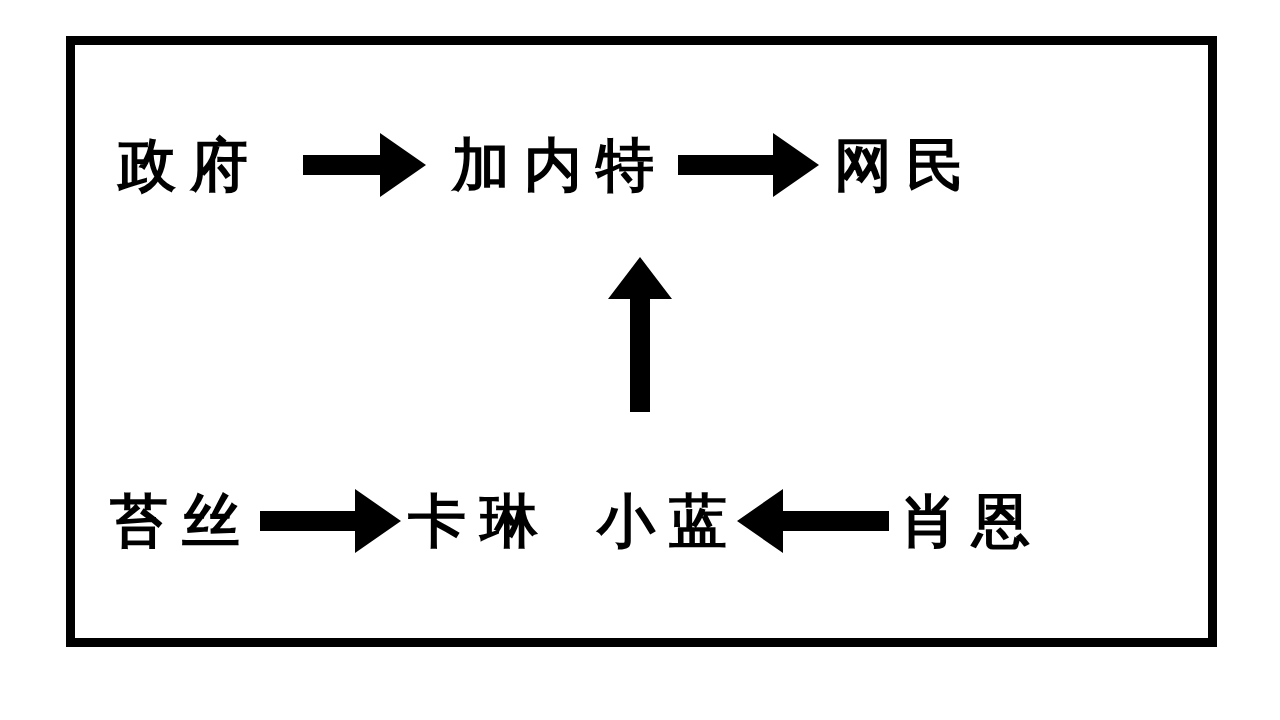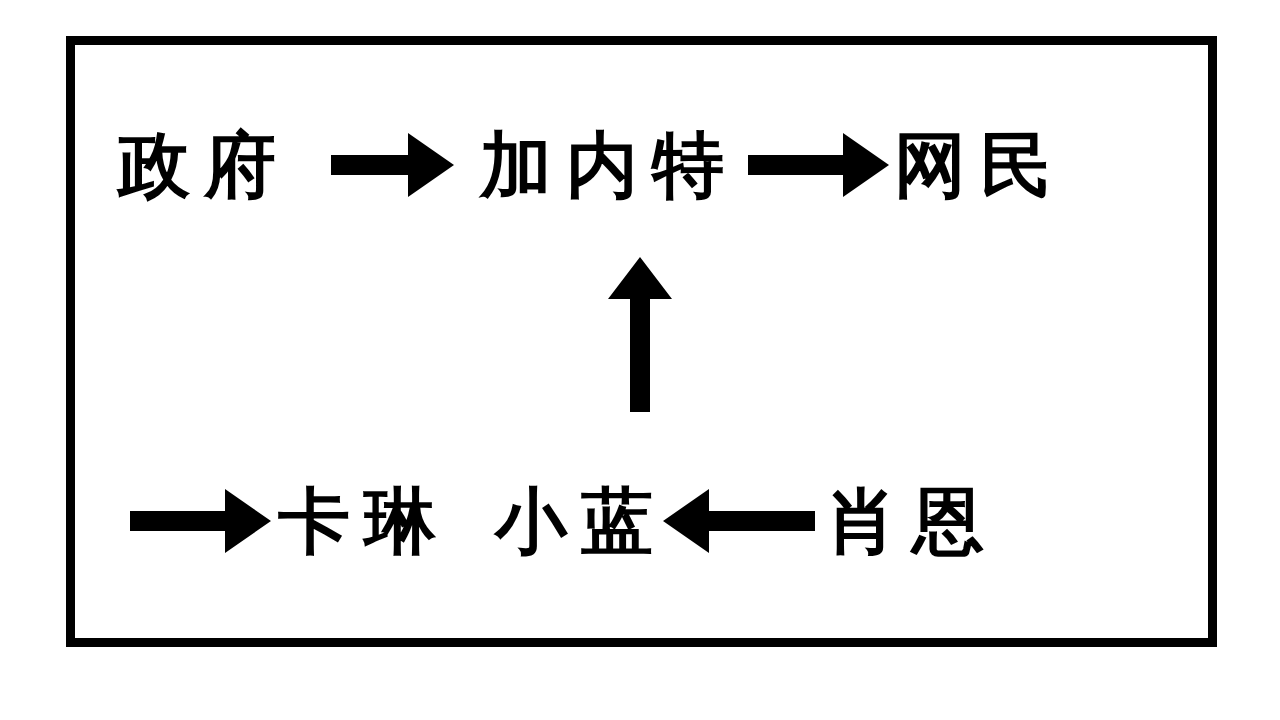--- a/index.html
+++ b/index.html
@@ -34,21 +34,21 @@
   }
   .row-top {
     left: 43px;
     top: 70px;
   }
   .row-bottom {
     left: 35px;
     top: 426px;
   }
   .node {
-    font-size: 72px;
+    font-size: 58px;
     font-weight: 700;
     line-height: 1;
     letter-spacing: 14px;
     margin-right: -14px;
     color: #000000;
   }
   svg.arrow {
     display: block;
     flex: 0 0 auto;
     fill: #000000;
@@ -68,30 +68,31 @@
 
   <div class="row row-top">
     <span class="node">政府</span>
     <svg class="arrow" style="margin-left:55px" width="123" height="64" viewBox="0 0 123 64">
       <path d="M0 22 H77 V0 L123 32 L77 64 V42 H0 Z"></path>
     </svg>
     <span class="node" style="margin-left:26px">加内特</span>
     <svg class="arrow" style="margin-left:24px" width="141" height="64" viewBox="0 0 141 64">
       <path d="M0 22 H95 V0 L141 32 L95 64 V42 H0 Z"></path>
     </svg>
-    <span class="node" style="margin-left:5px">网民</span>
+    <span class="node" style="margin-left:15px">网民</span>
   </div>
 
   <div class="arrow-up-wrap">
     <svg class="arrow" width="64" height="155" viewBox="0 0 64 155">
       <path d="M22 155 V42 H0 L32 0 L64 42 H42 V155 Z"></path>
     </svg>
   </div>
 
   <div class="row row-bottom">
+    <span class="node">苔丝</span>
     <svg class="arrow" style="margin-left:20px" width="141" height="64" viewBox="0 0 141 64">
       <path d="M0 22 H95 V0 L141 32 L95 64 V42 H0 Z"></path>
     </svg>
     <span class="node" style="margin-left:7px">卡琳</span>
     <span class="node" style="margin-left:59px">小蓝</span>
     <svg class="arrow" style="margin-left:10px" width="152" height="64" viewBox="0 0 152 64">
       <path d="M152 22 H46 V0 L0 32 L46 64 V42 H152 Z"></path>
     </svg>
     <span class="node" style="margin-left:11px">肖恩</span>
   </div>

